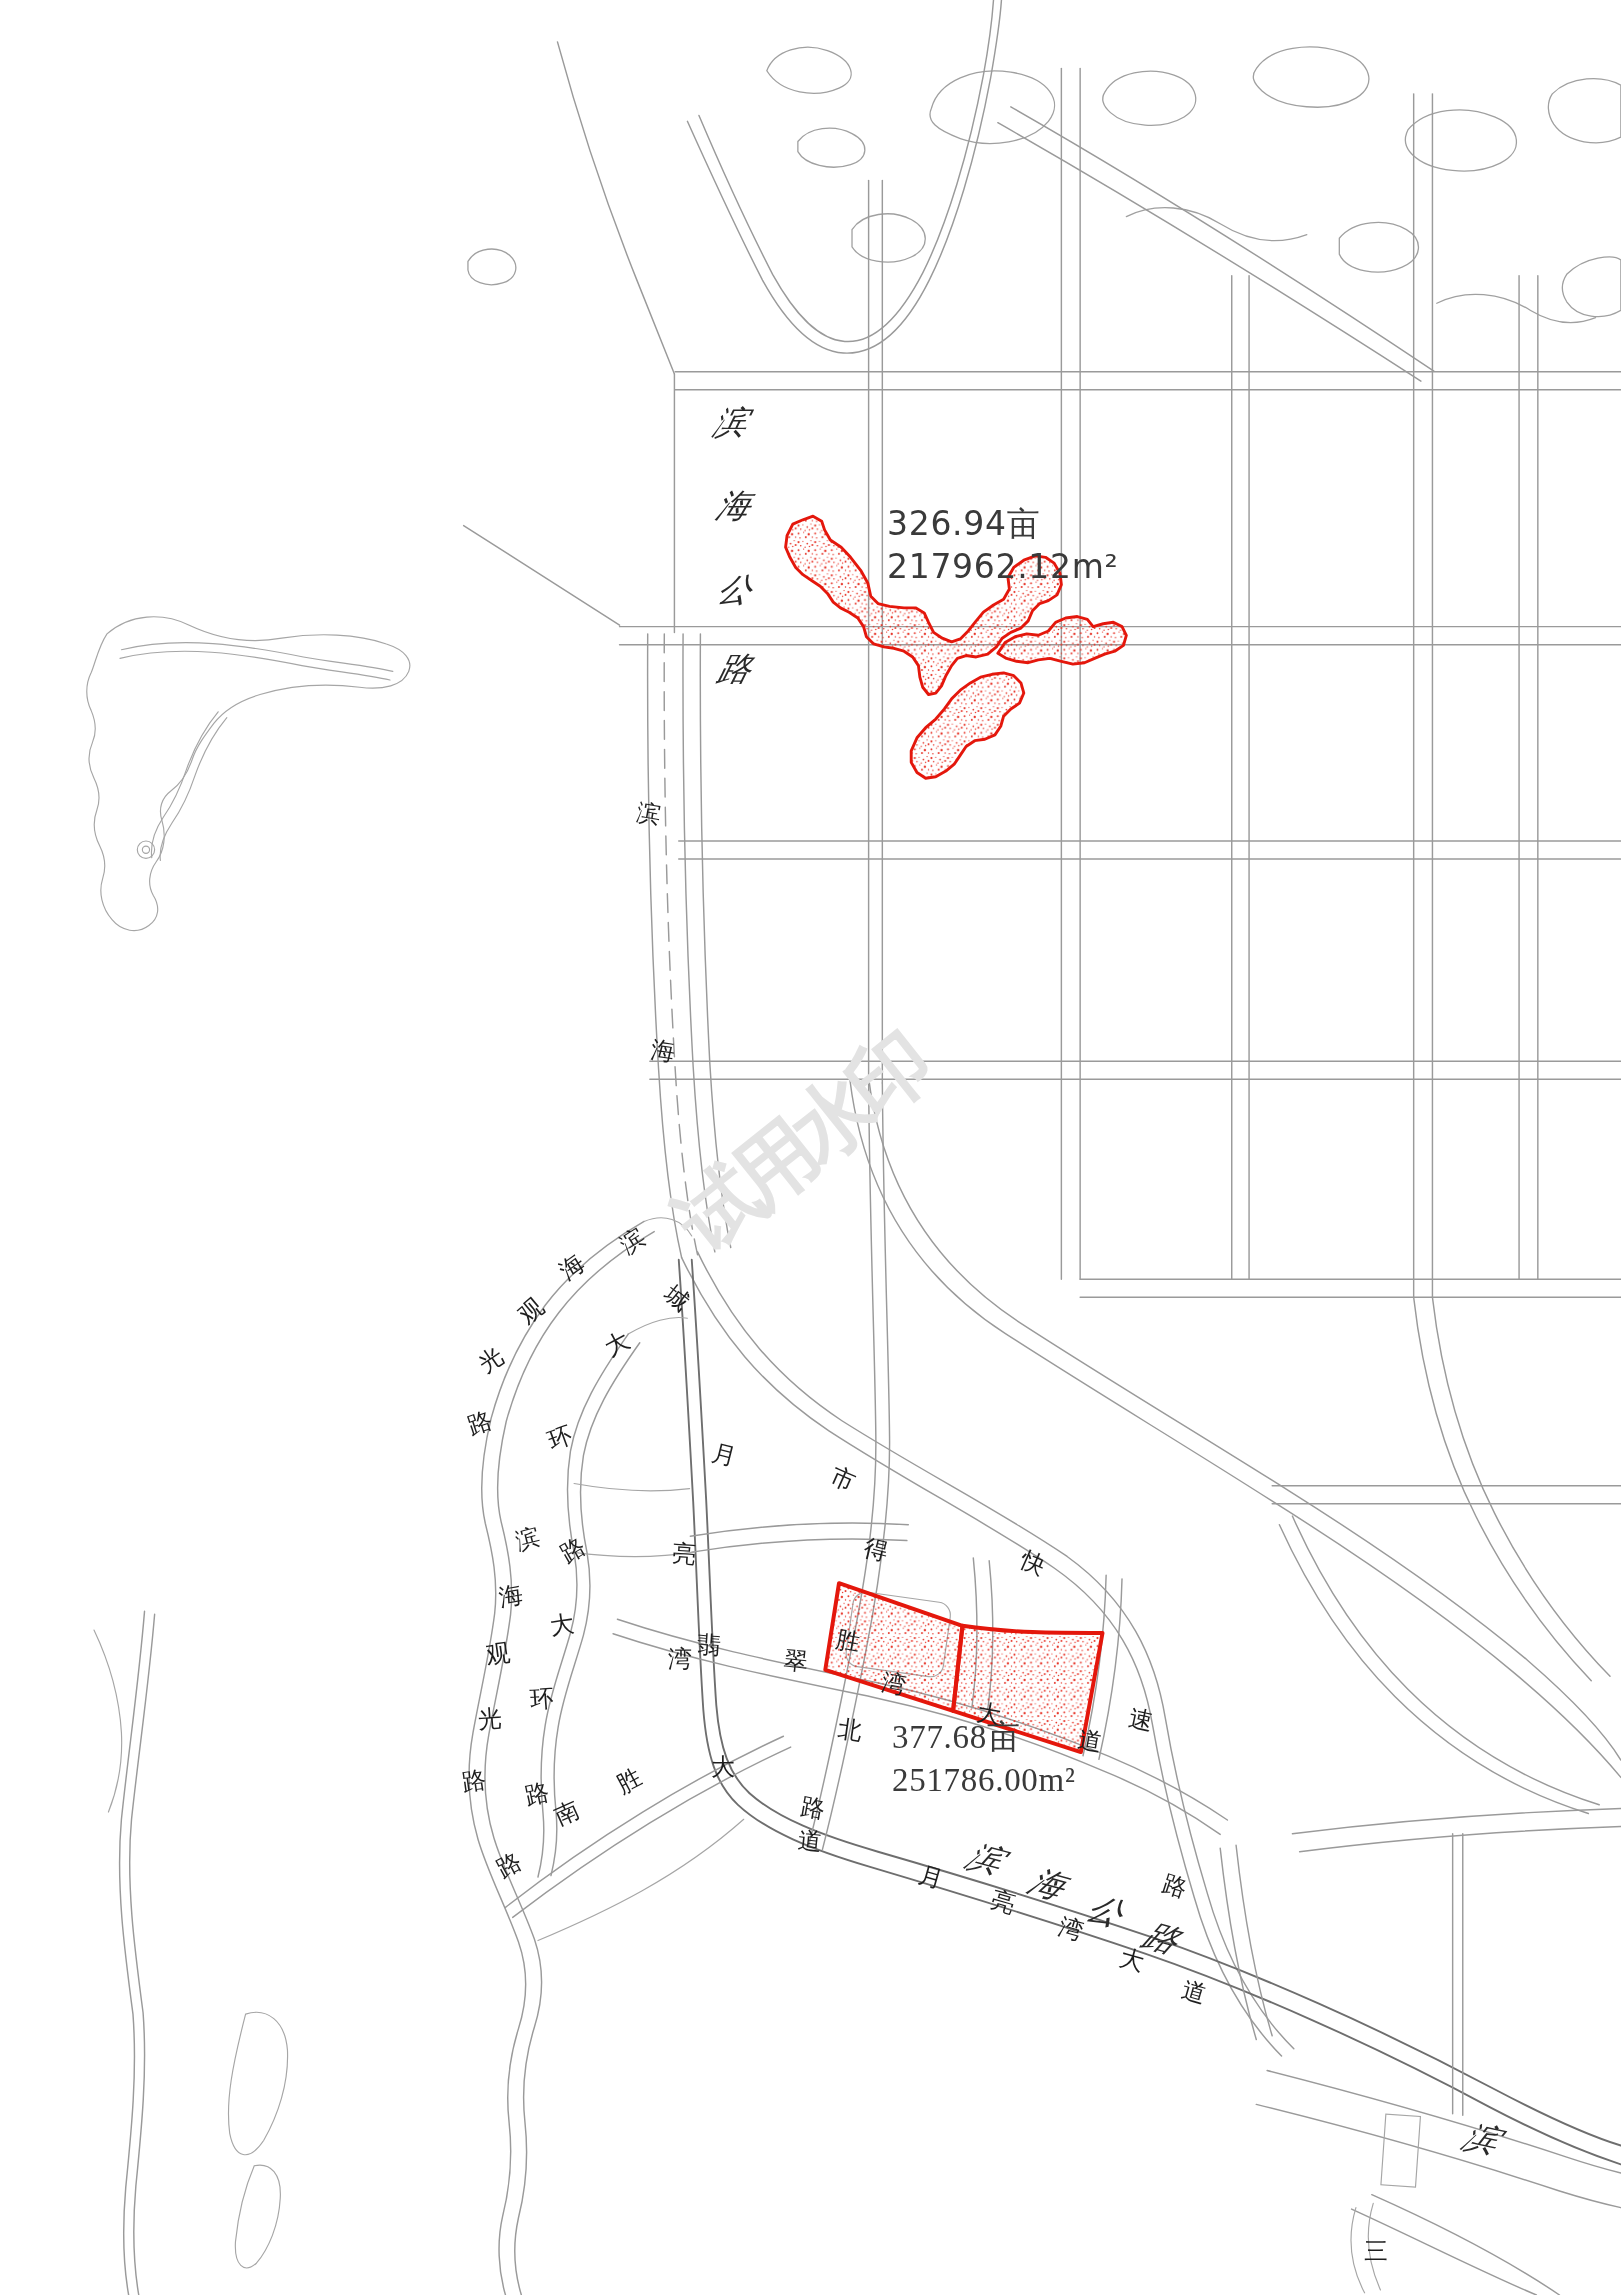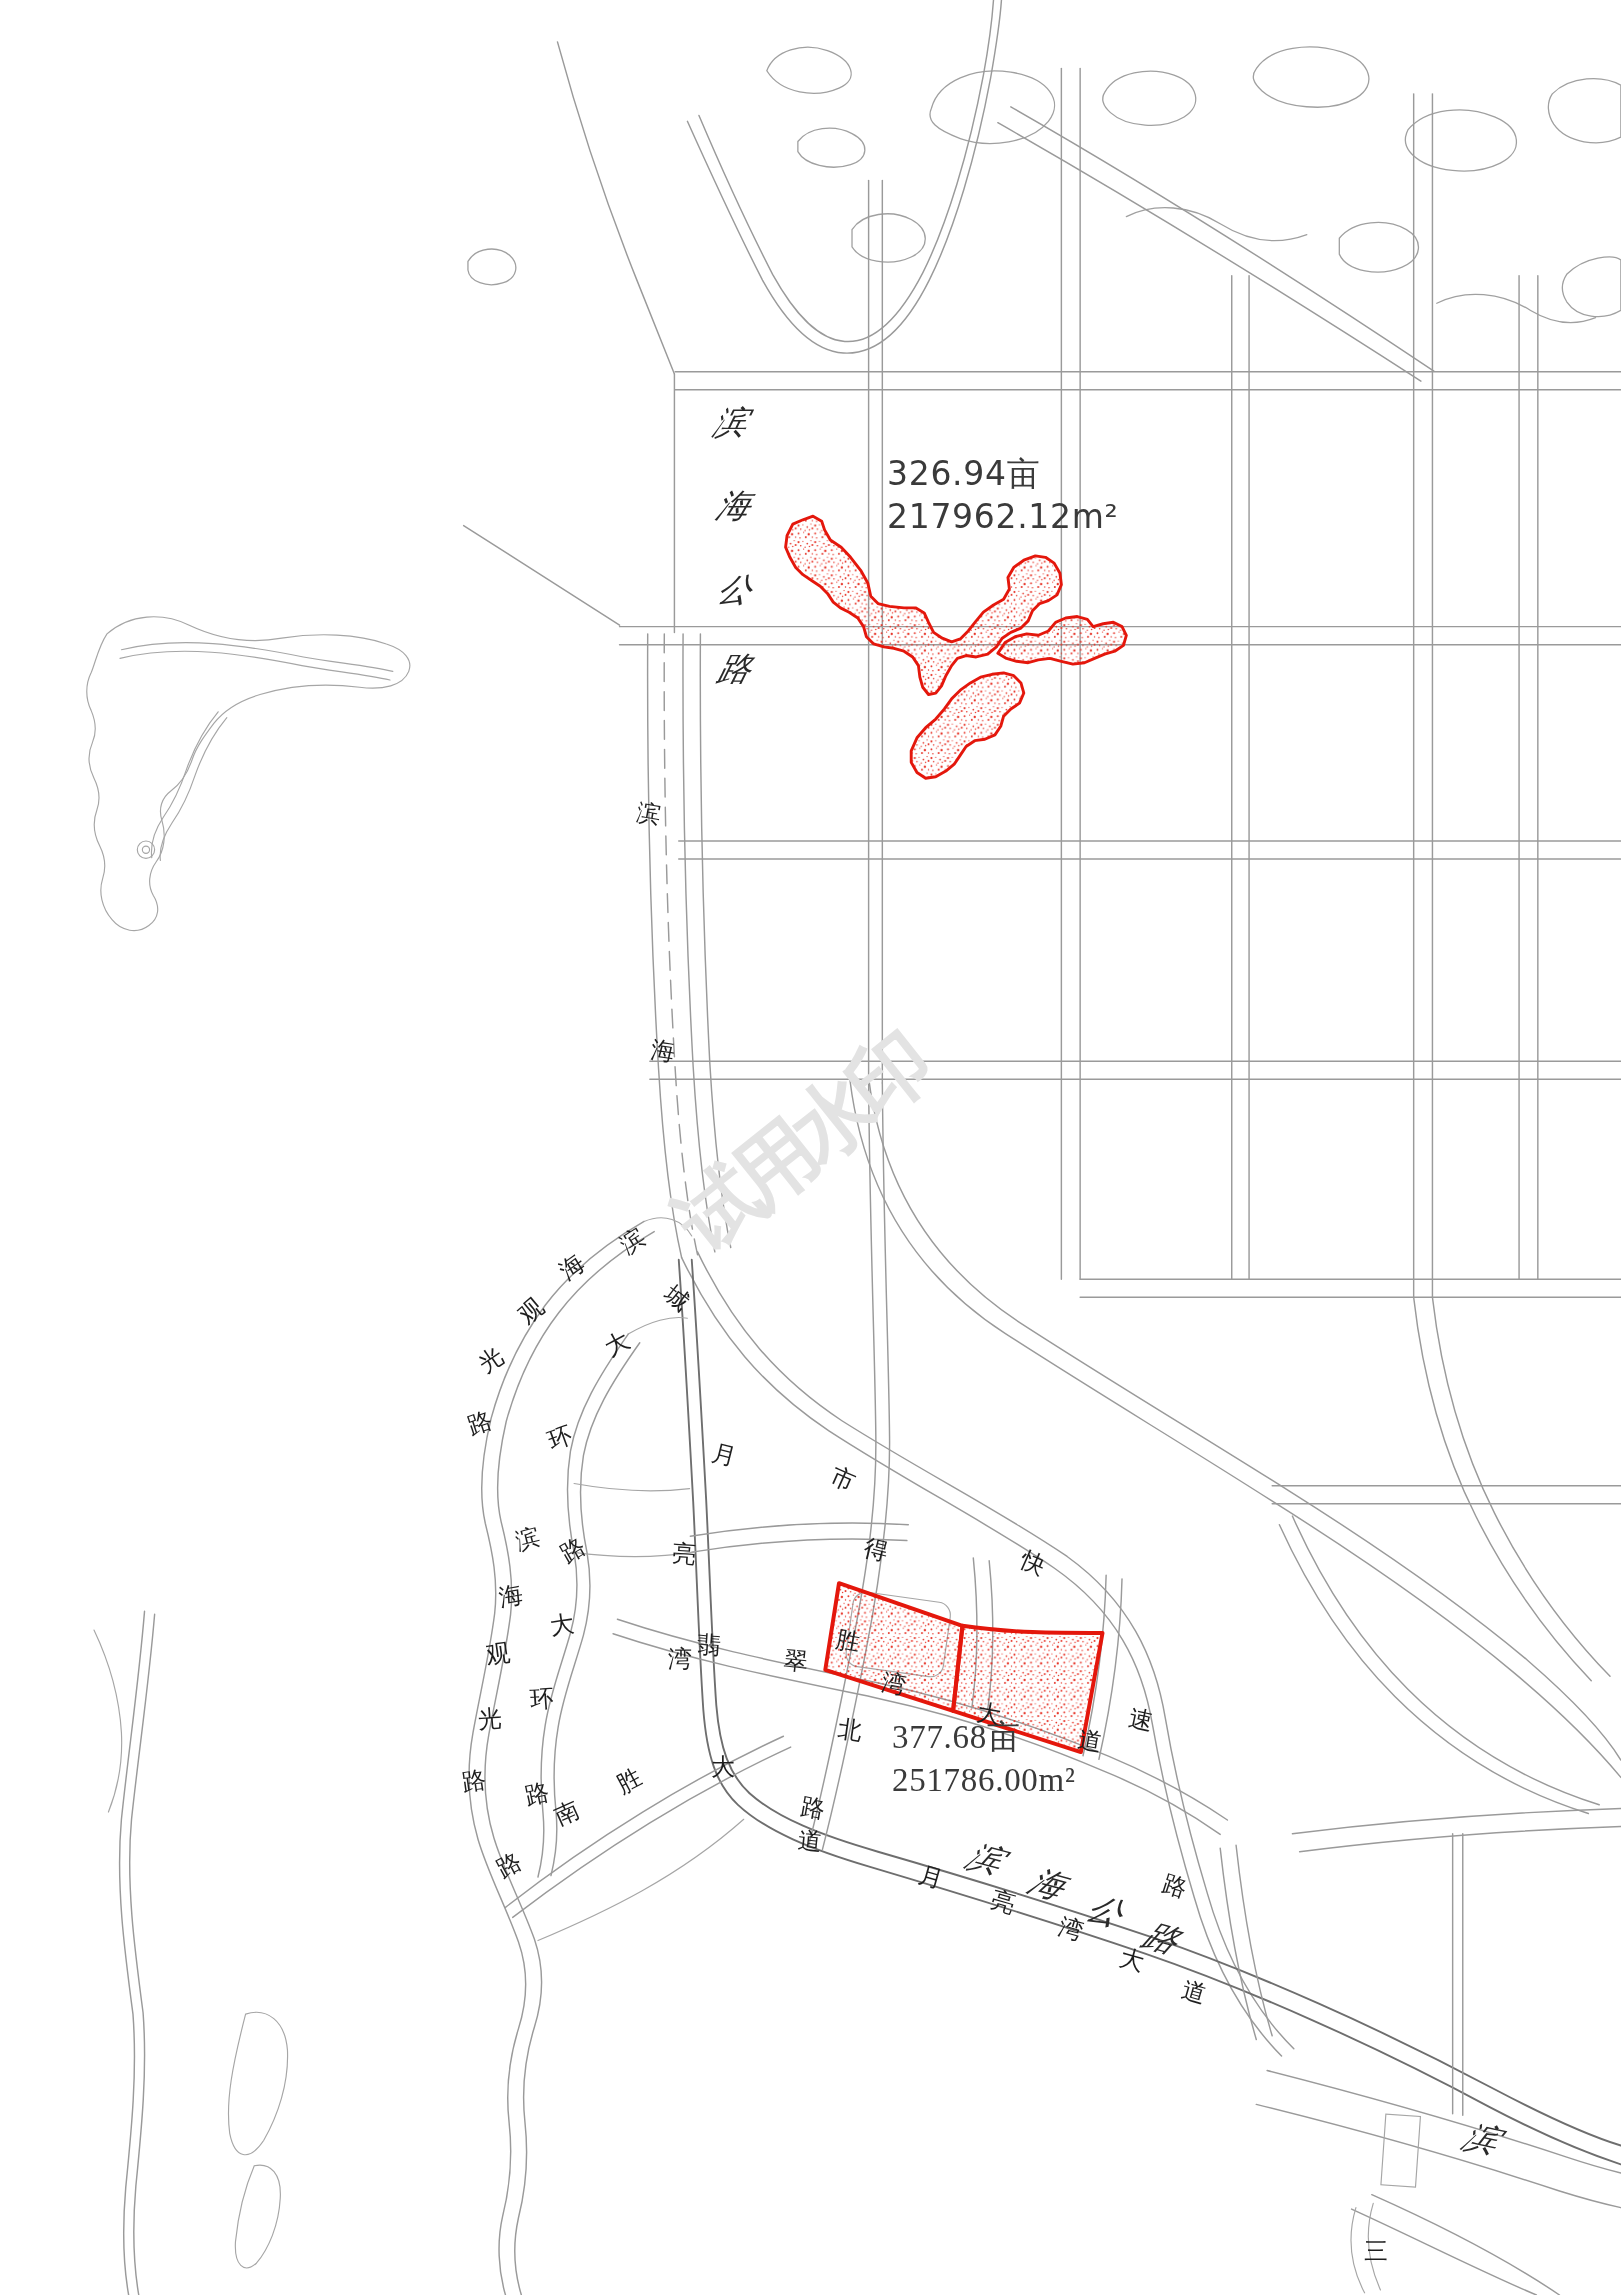--- a/index.html
+++ b/index.html
@@ -251,21 +251,21 @@
       <span class="rc" style="left: 573px; top: 1550px; font-size: 24px; transform: translate(-50%, -50%) rotate(-30deg);">路</span>
       <span class="rc" style="left: 562px; top: 1625px; font-size: 24px; transform: translate(-50%, -50%) rotate(-8deg);">大</span>
       <span class="rc" style="left: 542px; top: 1699px; font-size: 24px; transform: translate(-50%, -50%) rotate(-4deg);">环</span>
       <span class="rc" style="left: 537px; top: 1794px; font-size: 24px; transform: translate(-50%, -50%) rotate(-12deg);">路</span>
       <span class="rc" style="left: 629px; top: 1781px; font-size: 24px; transform: translate(-50%, -50%) rotate(-28deg);">胜</span>
       <span class="rc" style="left: 567px; top: 1813px; font-size: 24px; transform: translate(-50%, -50%) rotate(-24deg);">南</span>
       <span class="rc" style="left: 509px; top: 1865px; font-size: 24px; transform: translate(-50%, -50%) rotate(-28deg);">路</span>
       <span class="rc" style="left: 1376px; top: 2251px; font-size: 24px; transform: translate(-50%, -50%) rotate(0deg);">三</span>
     </div>
 
-<div class="arealabel" style="left:887px;top:452px;">
+<div class="arealabel" style="left:887px;top:502px;">
   <div>326.94亩</div>
   <div>217962.12m²</div>
 </div>
 <div class="arealabel" style="left:892px;top:1716px;font-family:Liberation Serif, serif;">
   <div>377.68亩</div>
   <div>251786.00m²</div>
 </div>
 
 <div id="watermark">试用水印</div>
 

